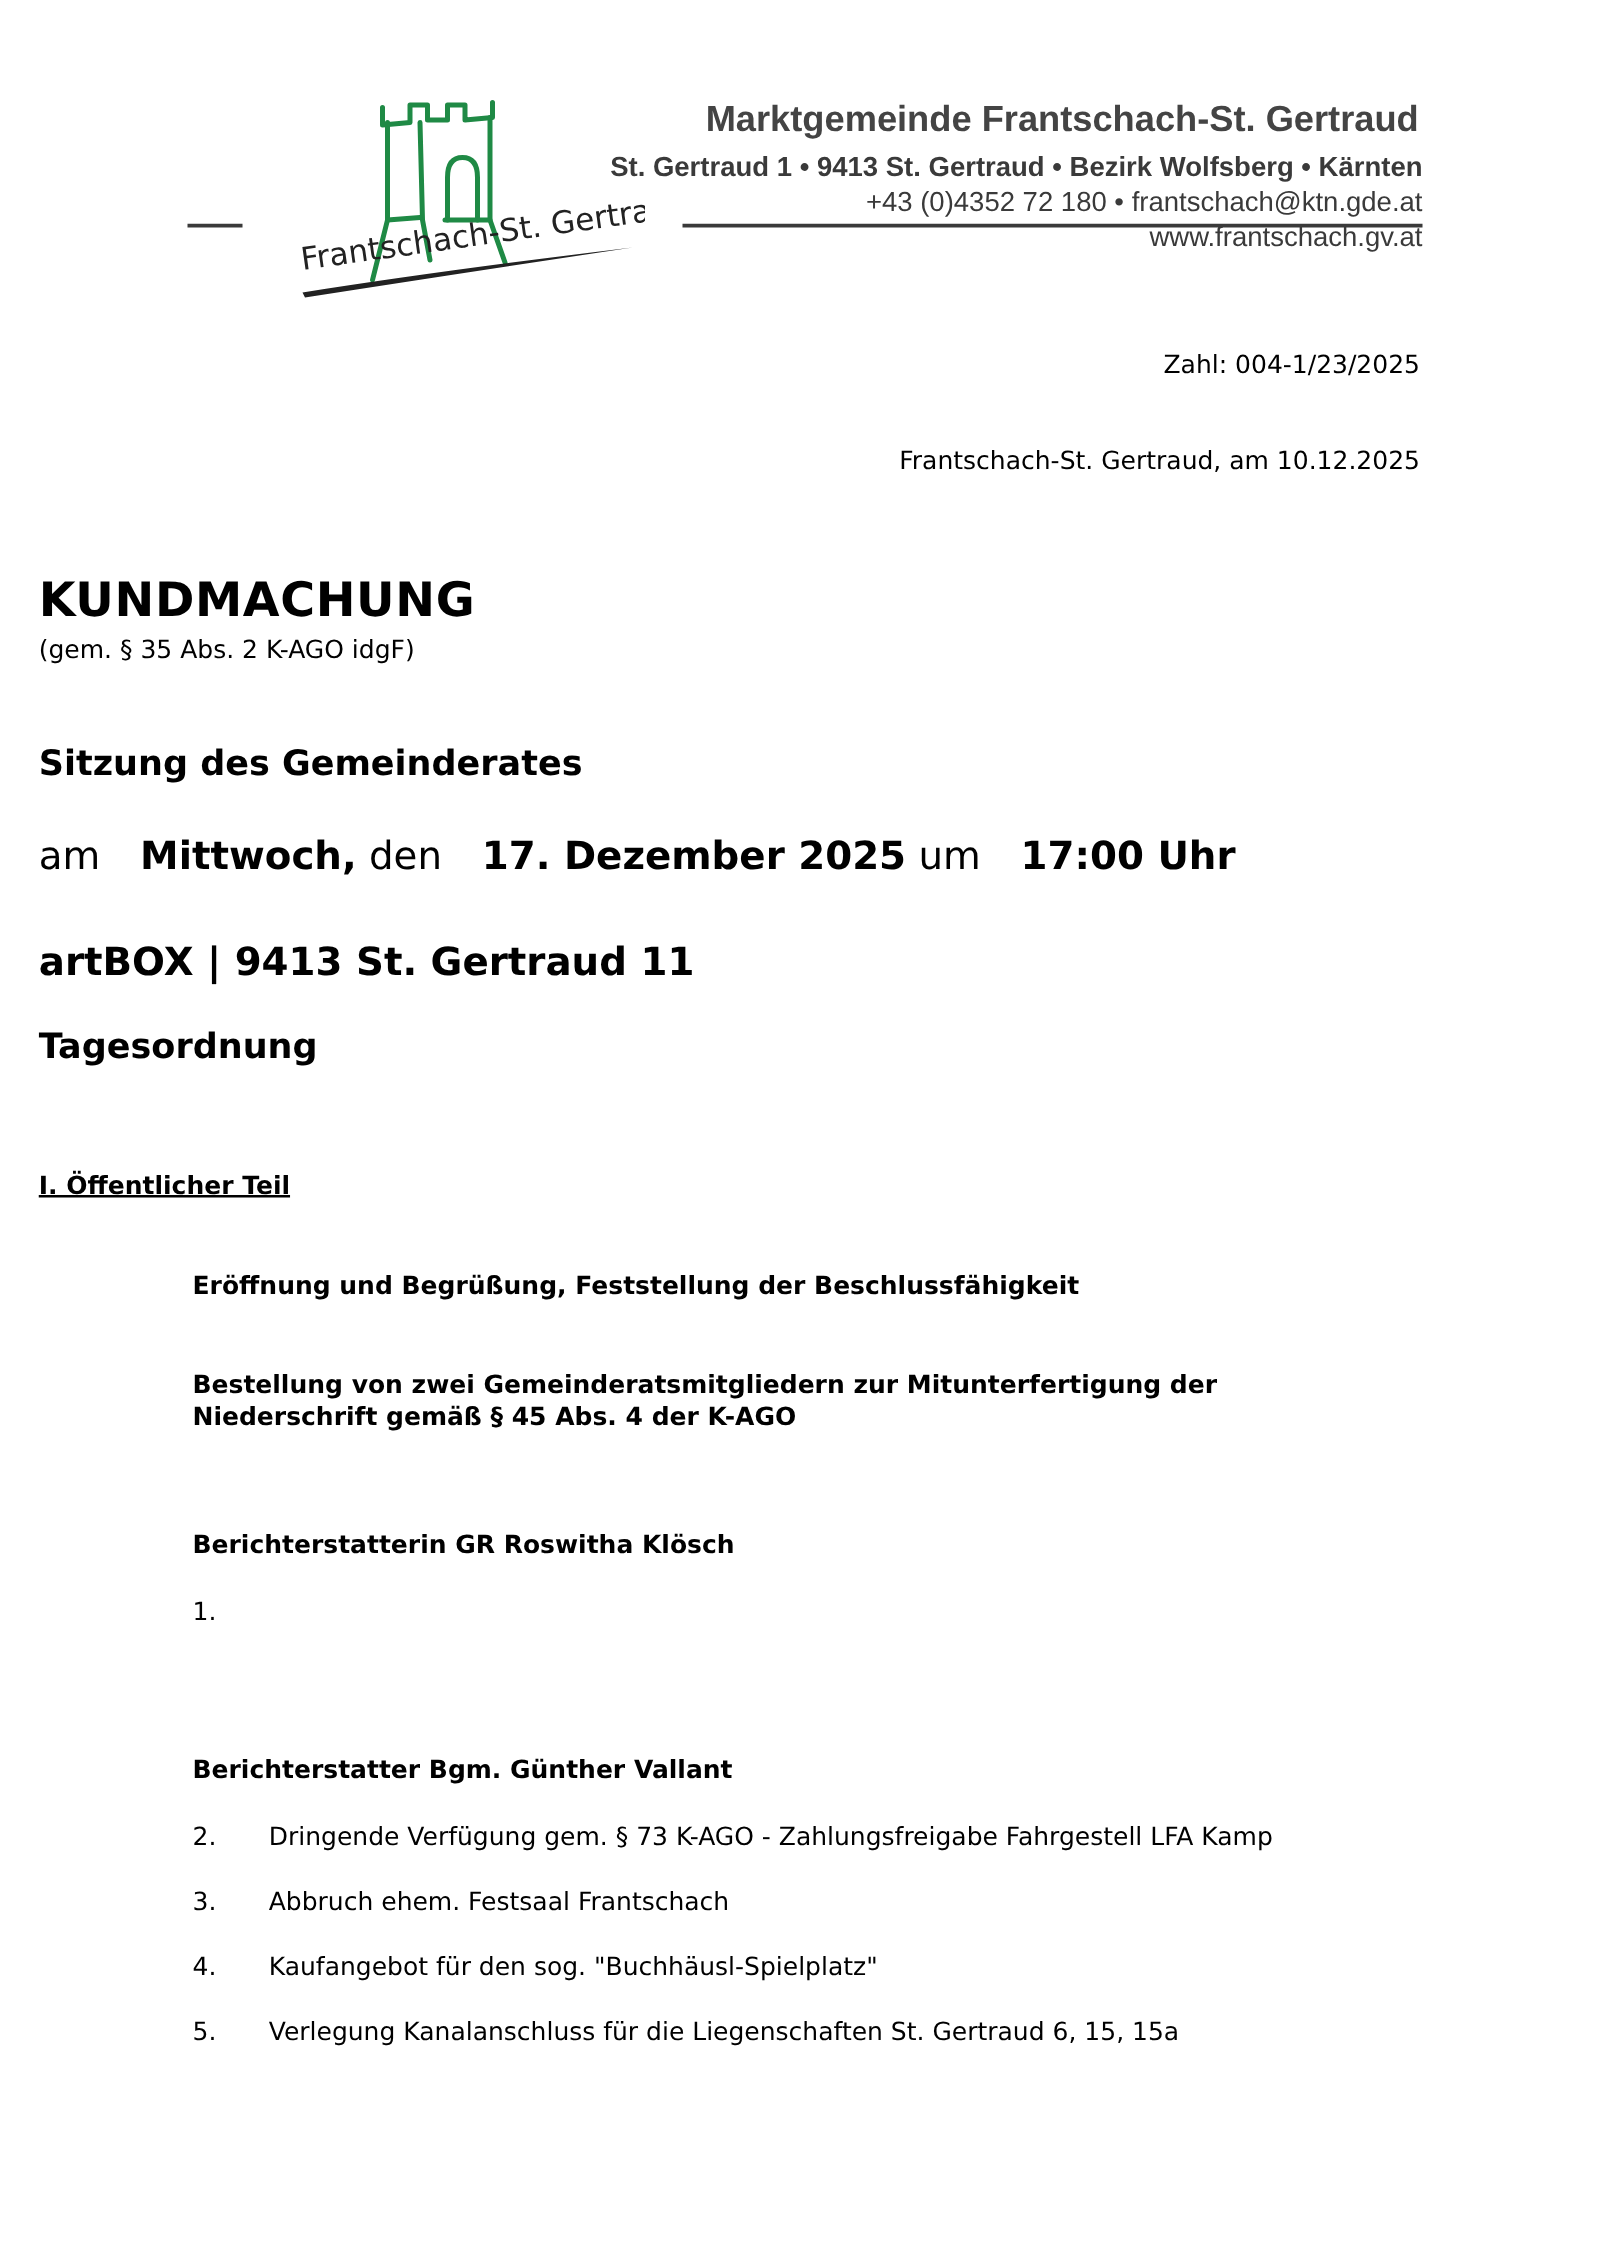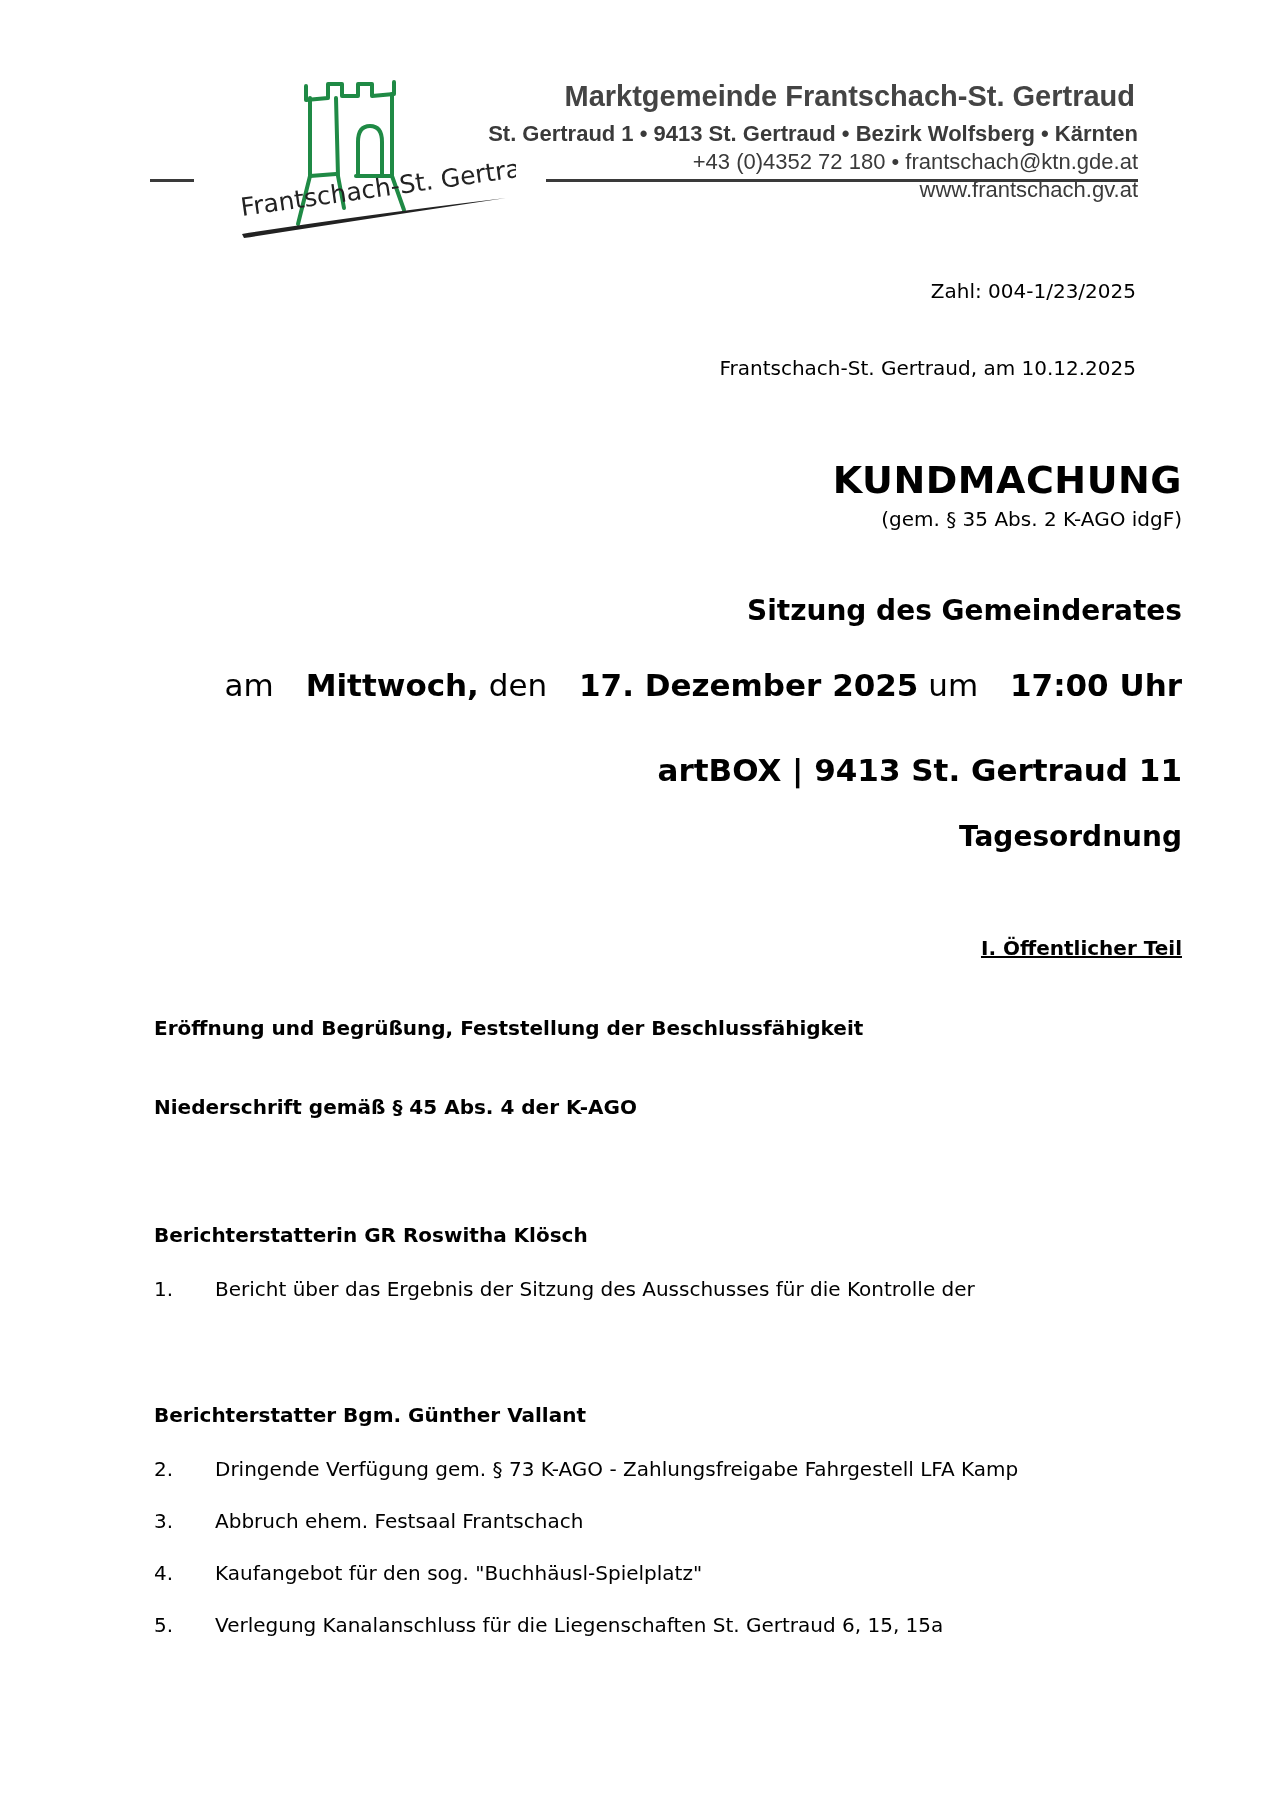--- a/index.html
+++ b/index.html
@@ -7,21 +7,21 @@
            font-family: "DejaVu Sans", sans-serif; color: #000; }
     .abs { position: absolute; }
     .hdr { font-family: "Liberation Sans", sans-serif; color: #3a3a3a; right: 140px; text-align: right; white-space: nowrap; margin-top: 38px; }
     .hdr-title { top: 42px; font-size: 29px; font-weight: bold; color: #444; right: 143px; }
     .hdr-addr { top: 83px; font-size: 22px; font-weight: bold; }
     .hdr-contact { top: 111px; font-size: 22px; }
     .hdr-web { top: 139px; font-size: 22px; }
     .rule { background: #3a3a3a; height: 3px; }
     .logo { left: 236px; top: 76px; width: 280px; height: 170px; }
     .right { right: 142px; text-align: right; white-space: nowrap; font-size: 20px; }
-    .center { left: 0; width: 1182px; text-align: right; white-space: nowrap; }
+    .center { left: 0; width: 1182px; text-align: left; white-space: nowrap; padding-left: 31px; }
     .kund { top: 458px; font-size: 38px; font-weight: bold; letter-spacing: 0.5px; }
     .gem { top: 507px; font-size: 20px; }
     .sitz { top: 594px; font-size: 28px; font-weight: bold; }
     .am { top: 667px; font-size: 31px; }
     .am b { font-weight: bold; margin-left: 22px; }
     .loc { top: 704px; font-size: 31px; font-weight: bold; margin-top: 48px; }
     .tages { top: 820px; font-size: 28px; font-weight: bold; }
     .teil { top: 936px; font-size: 20px; font-weight: bold; text-decoration: underline; }
     .body-b { left: 154px; font-size: 20px; font-weight: bold; line-height: 26px; white-space: nowrap; }
     .item { left: 154px; font-size: 20px; line-height: 26px; white-space: nowrap; }
@@ -67,26 +67,27 @@
 <div class="abs center gem">(gem. § 35 Abs. 2 K-AGO idgF)</div>
 <div class="abs center sitz">Sitzung des Gemeinderates</div>
 <div class="abs center am"><span>am </span><b>Mittwoch,</b><span> den </span><b>17. Dezember 2025</b><span> um </span><b>17:00 Uhr</b></div>
 <div class="abs center loc">artBOX | 9413 St. Gertraud 11</div>
 
 <div class="abs center tages">Tagesordnung</div>
 <div class="abs center teil">I. Öffentlicher Teil</div>
 
 <div class="abs body-b" style="top:1015px;">Eröffnung und Begrüßung, Feststellung der Beschlussfähigkeit</div>
 <div class="abs body-b" style="top:1094px;">
+  <div>Bestellung von zwei Gemeinderatsmitgliedern zur Mitunterfertigung der</div>
   <div>Niederschrift gemäß § 45 Abs. 4 der K-AGO</div>
 </div>
 
 <div class="abs body-b" style="top:1222px;">Berichterstatterin GR Roswitha Klösch</div>
 <div class="abs item" style="top:1276px;">
-  <span class="num">1.</span><span class="txt"><div>Bericht über das Ergebnis der Sitzung des Ausschusses für die Kontrolle der</div></span>
+  <span class="num">1.</span><span class="txt"></span>
 </div>
 
 <div class="abs body-b" style="top:1402px;">Berichterstatter Bgm. Günther Vallant</div>
 <div class="abs item" style="top:1456px;">
   <span class="num">2.</span><span class="txt">Dringende Verfügung gem. § 73 K-AGO - Zahlungsfreigabe Fahrgestell LFA Kamp</span>
 </div>
 <div class="abs item" style="top:1508px;">
   <span class="num">3.</span><span class="txt">Abbruch ehem. Festsaal Frantschach</span>
 </div>
 <div class="abs item" style="top:1560px;">

